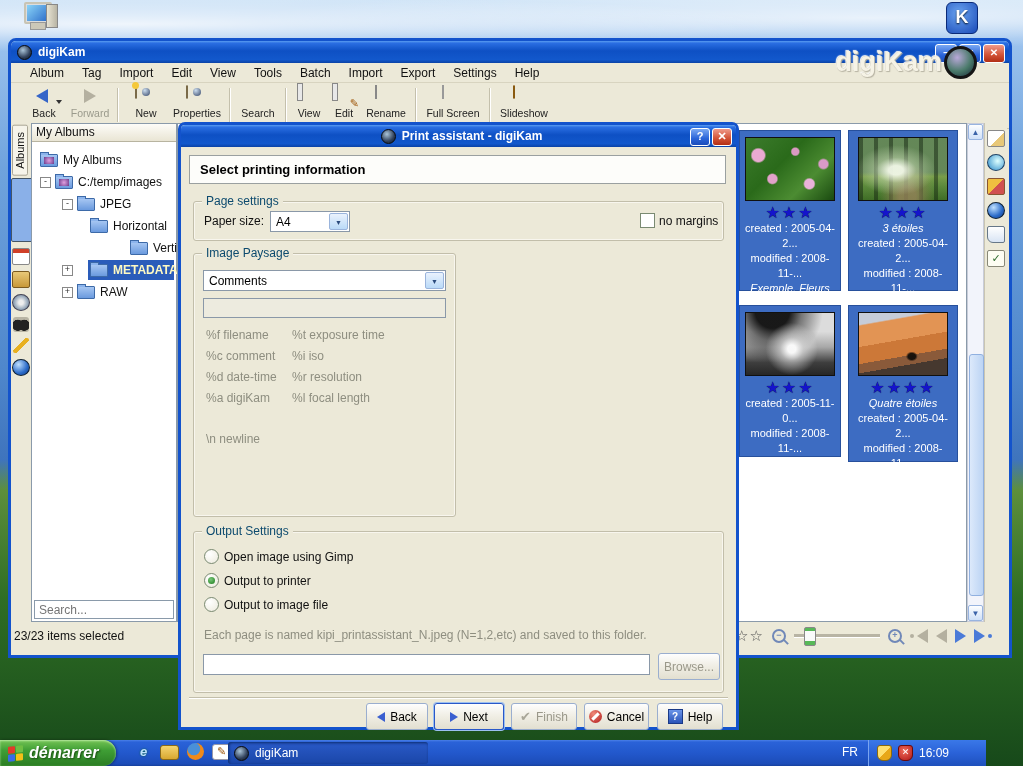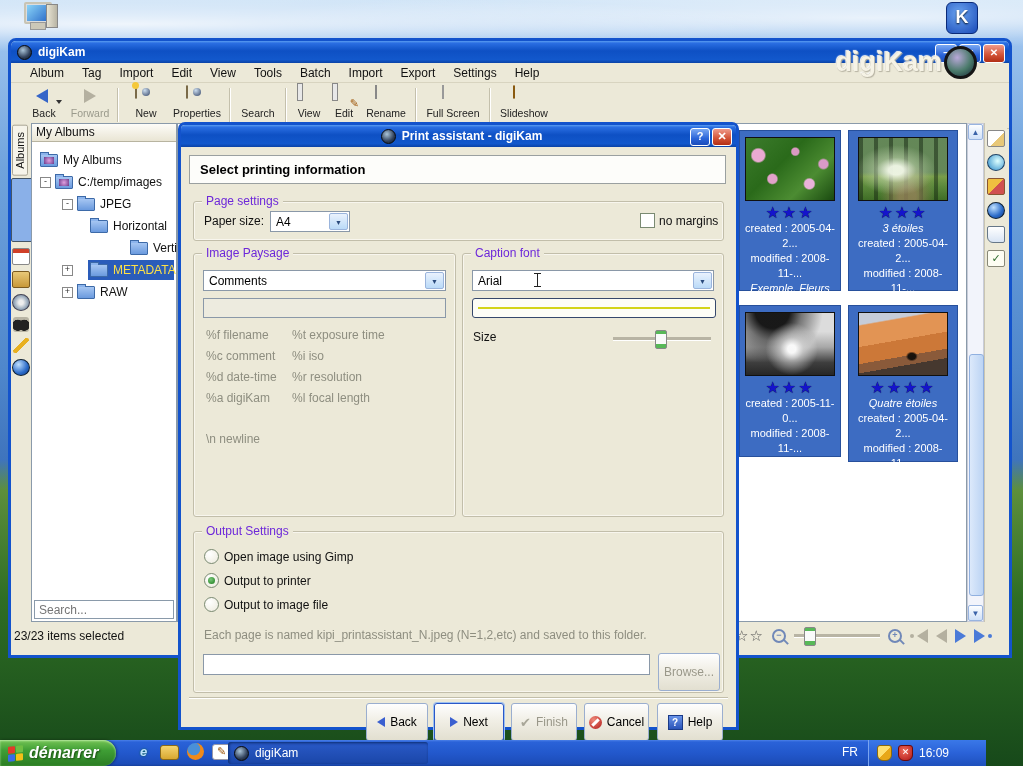--- a/index.html
+++ b/index.html
@@ -54,21 +54,21 @@
   .sic.photo{background:linear-gradient(135deg,#8ab0e8 0 60%,#b08ad0 60%);border:1px solid #456;}
   .sic.cal{background:linear-gradient(180deg,#d04028 0 4px,#fff 4px);border:1px solid #888;}
   .sic.clip{background:linear-gradient(180deg,#e8c878,#c89838);border:1px solid #7a5a20;}
   .sic.disc{background:radial-gradient(circle,#eee 0 20%,#9ab 60%,#667);border-radius:50%;border:1px solid #445;}
   .sic.binoc2{background:radial-gradient(circle at 30% 55%,#222 0 38%,transparent 42%),radial-gradient(circle at 70% 55%,#222 0 38%,transparent 42%),#b8b4a4;border-radius:3px;}
   .sic.wand{background:linear-gradient(135deg,transparent 0 40%,#e8b020 40% 60%,transparent 60%),#ece9d8;}
   .sic.globe{background:radial-gradient(circle at 35% 30%,#bfe0ff,#2a6ac8 60%,#143a80);border-radius:50%;border:1px solid #123;}
   .leftpanel{left:31px;top:123px;width:146px;height:499px;background:#fff;border:1px solid #8a9aaa;box-sizing:border-box;}
   .lp-header{height:18px;background:linear-gradient(180deg,#fdfcf8,#e9e5d4);border-bottom:1px solid #b8b4a0;font-size:12px;color:#111;padding:1px 4px;box-sizing:border-box;}
   .trow{position:absolute;height:20px;display:flex;align-items:center;font-size:12px;color:#111;white-space:nowrap;}
-  .trow.sel{background:#2a5cba;color:#fde047;left:56px;right:2px;padding-left:2px;}
+  .trow.sel{background:#2a5cba;color:#fef9c3;left:56px;right:2px;padding-left:2px;font-weight:bold;}
   .exp{width:9px;height:9px;border:1px solid #888;background:#fff;font-size:9px;line-height:7px;text-align:center;color:#333;margin-right:4px;flex:0 0 auto;}
   .folder{width:16px;height:11px;background:linear-gradient(180deg,#a6c6f2,#6a9ade);border:1px solid #3d6aa8;border-radius:1px;position:relative;margin-right:5px;flex:0 0 auto;}
   .folder::before{content:"";position:absolute;top:-3px;left:-1px;width:7px;height:2px;background:#8cb4ec;border:1px solid #3d6aa8;border-bottom:none;}
   .folder.album::after{content:"";position:absolute;inset:2px 3px;background:radial-gradient(circle at 50% 50%,#e0a0e0,#6a3a8a);}
   .searchbox{left:34px;top:600px;width:140px;height:19px;background:#fff;border:1px solid #8a9aaa;font-size:12px;color:#9a9a8e;padding:1px 4px;box-sizing:border-box;font-family:"Liberation Sans",sans-serif;}
   
   .thumbsview{left:177px;top:123px;width:790px;height:499px;background:#fff;border:1px solid #8a9aaa;box-sizing:border-box;}
   .vscroll{left:967px;top:123px;width:17px;height:499px;background:#f2f4fb;border:1px solid #c8ccd8;box-sizing:border-box;}
   .sbtn{position:absolute;left:0;width:15px;height:16px;background:linear-gradient(180deg,#fdfeff,#cfe0f8);border:1px solid #98b4e0;border-radius:2px;color:#3a62a8;font-size:8px;text-align:center;line-height:15px;box-sizing:border-box;}
   .sthumb{position:absolute;left:1px;width:13px;background:linear-gradient(90deg,#dce9fb,#bcd4f4);border:1px solid #90b0e0;border-radius:3px;}
@@ -120,35 +120,35 @@
   .ntri.r{border-left:11px solid #4a7ad8;}
   .ndot{width:4px;height:4px;border-radius:50%;}
   
   #dialog{left:178px;top:122px;width:555px;height:602px;background:#ece9d8;border:3px solid #1353cc;border-radius:7px 7px 0 0;}
   #dialog .titlebar{height:22px;}
   .dwbtn{width:18px;height:16px;border-radius:3px;border:1px solid #fff;color:#fff;font-size:11px;line-height:14px;text-align:center;font-weight:bold;
     background:linear-gradient(180deg,#7aa8f2,#2a64d8 60%,#1a4cba);}
   .dwbtn.close{background:linear-gradient(180deg,#ef9a8a,#d4563a 55%,#b22e14);}
   .heading{position:absolute;left:8px;top:30px;width:537px;height:29px;background:#fdfdfa;border:1px solid #9aa0a0;font-size:13px;font-weight:bold;color:#000;display:flex;align-items:center;padding-left:10px;box-sizing:border-box;}
   .group{position:absolute;border:1px solid #c2beaa;border-radius:3px;box-shadow:inset 0 0 0 1px #f8f6ee;}
-  .gl{position:absolute;top:-8px;left:8px;background:#ece9d8;padding:0 4px;font-size:12px;color:#6d28d9;}
+  .gl{position:absolute;top:-8px;left:8px;background:#ece9d8;padding:0 4px;font-size:12px;color:#0c4a6e;}
   .dlbl{position:absolute;font-size:12px;color:#111;}
   .gray{color:#8e8e80;}
   .combo{position:absolute;background:#fff;border:1px solid #8a98a8;font-size:12px;color:#000;display:flex;align-items:center;padding-left:5px;box-sizing:border-box;height:21px;}
   .cbtn{position:absolute;right:1px;top:1px;bottom:1px;width:17px;background:linear-gradient(180deg,#eaf2fd,#badaf8);border:1px solid #9ab4dc;border-radius:2px;}
   .cbtn::after{content:"▼";position:absolute;inset:0;font-size:7px;color:#2a4a7c;text-align:center;line-height:17px;}
   .field{position:absolute;background:#fff;border:1px solid #8a98a8;box-sizing:border-box;}
   .field.dis{background:#edebdf;}
   .codegrid{position:absolute;left:12px;top:74px;display:grid;grid-template-columns:86px auto;row-gap:7px;font-size:12px;}
   .cb{position:absolute;width:13px;height:13px;background:#fff;border:1px solid #7a8a72;}
   .radio{position:absolute;width:13px;height:13px;border-radius:50%;border:1px solid #7a8a72;background:radial-gradient(circle at 35% 30%,#fff,#eceadc);}
   .radio.checked::after{content:"";position:absolute;inset:3px;border-radius:50%;background:radial-gradient(circle at 40% 35%,#7ac87a,#1a7a1a);}
   .colorbtn{position:absolute;background:#fdfdf6;border:1px solid #36486c;border-radius:3px;}
   .colorbtn::after{content:"";position:absolute;left:5px;right:5px;top:8px;height:2px;background:#d4d418;}
-  .xbtn{position:absolute;height:38px;background:linear-gradient(180deg,#fefefe,#f1efe6 45%,#e2dfd0);border:1px solid #9aaecf;border-radius:3px;font-size:12px;color:#000;display:flex;align-items:center;justify-content:center;gap:5px;box-sizing:border-box;}
+  .xbtn{position:absolute;height:27px;background:linear-gradient(180deg,#fefefe,#f1efe6 45%,#e2dfd0);border:1px solid #9aaecf;border-radius:3px;font-size:12px;color:#000;display:flex;align-items:center;justify-content:center;gap:5px;box-sizing:border-box;}
   .xbtn.focus{border-color:#2a58c8;box-shadow:0 0 0 1px #9cc0f0;}
   .xbtn.dis{color:#9a988a;}
   .btri-l{width:0;height:0;border-top:5px solid transparent;border-bottom:5px solid transparent;border-right:8px solid #3a5fd0;}
   .btri-r{width:0;height:0;border-top:5px solid transparent;border-bottom:5px solid transparent;border-left:8px solid #3a5fd0;}
   .cancel-ic{width:13px;height:13px;border-radius:50%;background:radial-gradient(circle at 35% 30%,#f08a7a,#b01818);position:relative;}
   .cancel-ic::after{content:"";position:absolute;left:2px;top:5px;width:9px;height:3px;background:#fff;transform:rotate(-45deg);}
   .help-ic{width:13px;height:13px;background:linear-gradient(180deg,#6a94e8,#2a54b8);border:1px solid #1a3a88;color:#fff;font-size:10px;font-weight:bold;text-align:center;line-height:13px;}
   .check-ic{color:#a8a698;font-size:13px;}
   .ibeam{position:absolute;width:1px;height:14px;background:#222;}
   .ibeam::before,.ibeam::after{content:"";position:absolute;left:-3px;width:7px;height:1px;background:#222;}
@@ -439,33 +439,20 @@
         <span>%c  comment</span>
         <span>%i  iso</span>
         <span>%d  date-time</span>
         <span>%r  resolution</span>
         <span>%a  digiKam</span>
         <span>%l  focal length</span>
       </div>
       <span class="dlbl gray" style="left:12px;top:178px;">\n  newline</span>
     </div>
 
-    <div class="group" style="left:281px;top:128px;width:260px;height:262px;">
-      <span class="gl">Caption font</span>
-      <div class="combo" style="left:9px;top:16px;width:242px;">
-        <span>Arial</span>
-        <span class="cbtn"></span>
-      </div>
-      <span class="ibeam" style="left:74px;top:19px;"></span>
-      <div class="colorbtn" style="left:9px;top:44px;width:242px;height:18px;"></div>
-      <span class="dlbl" style="left:10px;top:76px;">Size</span>
-      <span class="ztrack" style="position:absolute;left:150px;top:83px;width:98px;">
-        <span class="shandle" style="left:42px;"></span>
-      </span>
-    </div>
 
     <div class="group" style="left:12px;top:406px;width:529px;height:160px;">
       <span class="gl">Output Settings</span>
       <span class="radio" style="left:10px;top:17px;"></span>
       <span class="dlbl" style="left:30px;top:18px;">Open image using Gimp</span>
       <span class="radio checked" style="left:10px;top:41px;"></span>
       <span class="dlbl" style="left:30px;top:42px;">Output to printer</span>
       <span class="radio" style="left:10px;top:65px;"></span>
       <span class="dlbl" style="left:30px;top:66px;">Output to image file</span>
       <span class="dlbl gray" style="left:10px;top:96px;">Each page is named kipi_printassistant_N.jpeg (N=1,2,etc) and saved to this folder.</span>

